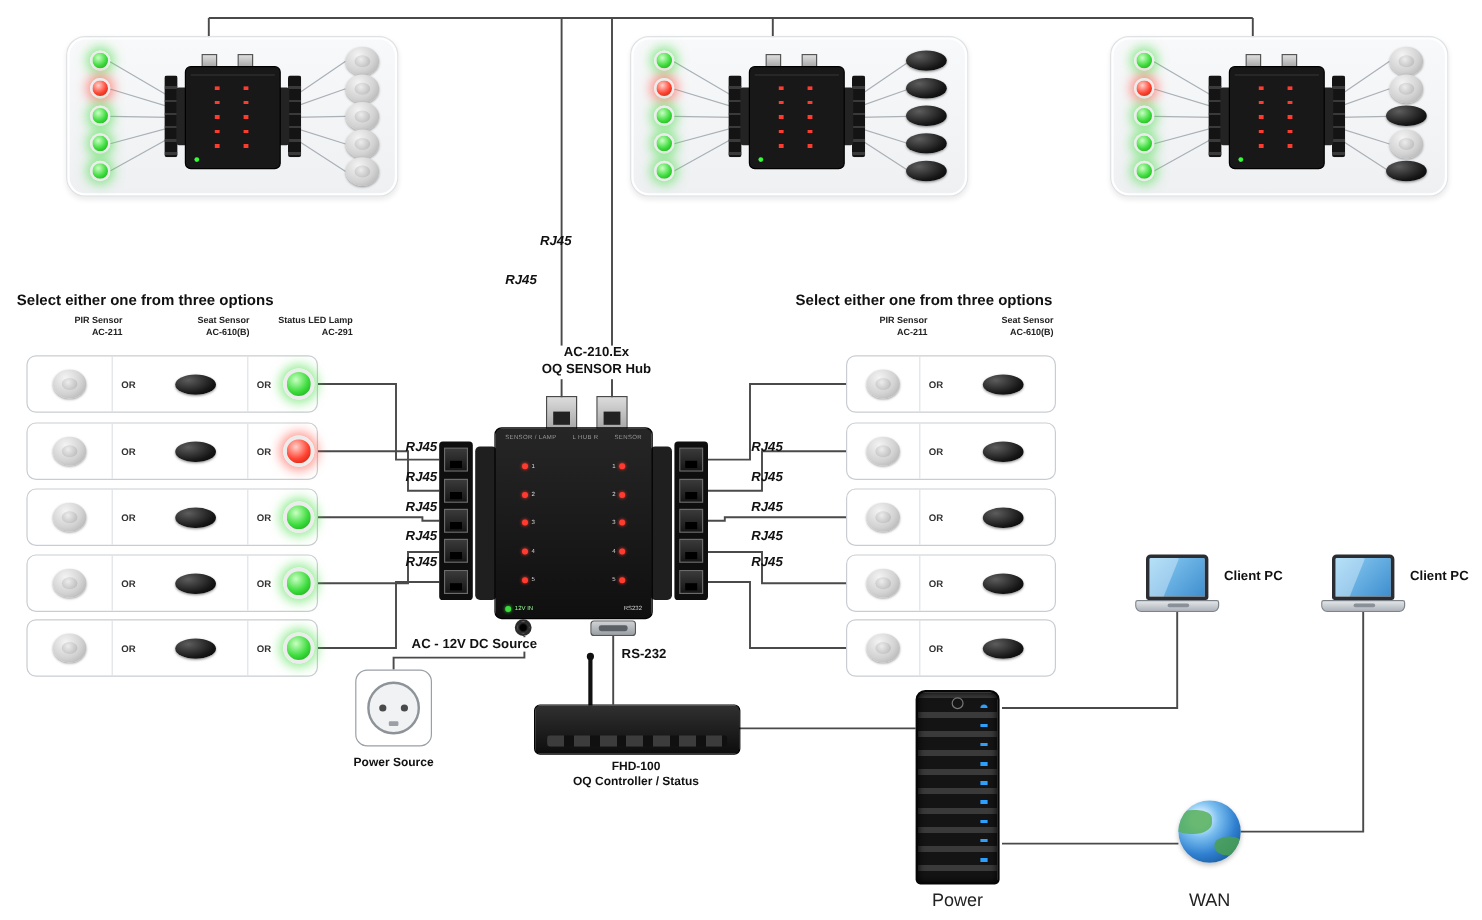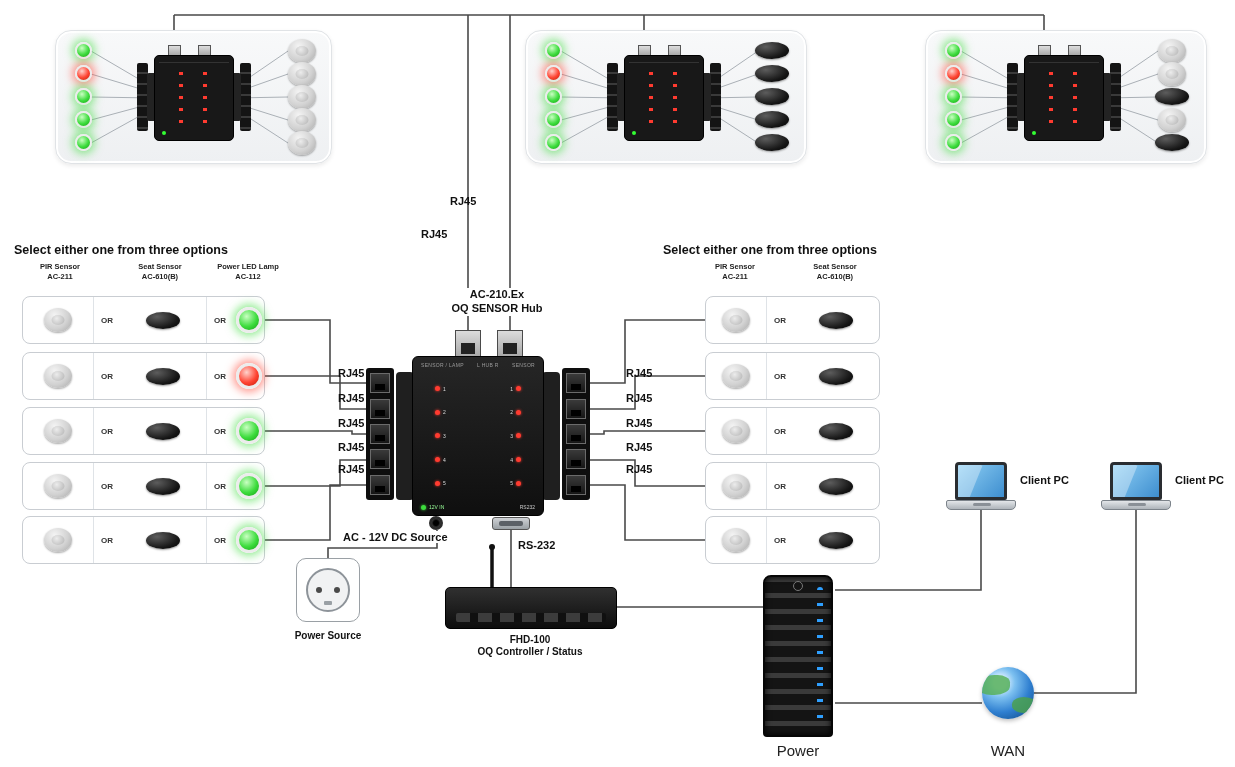--- a/index.html
+++ b/index.html
@@ -2,23 +2,23 @@
 <html><head>
 <meta charset="utf-8">
 <style>
   html,body{margin:0;padding:0;background:#fff;}
   .canvas{position:relative;width:1235px;height:767px;background:#fff;overflow:hidden;
           font-family:"Liberation Sans",sans-serif;color:#111;}
   svg.wires{position:absolute;left:0;top:0;}
 
   
   .lbl{position:absolute;font-weight:bold;color:#111;white-space:nowrap;}
-  .lbl.rj45{font-size:11px;}
+  .lbl.rj45{font-size:11px;font-style:italic;}
   .heading{position:absolute;font-size:12.5px;font-weight:bold;color:#111;}
-  .hdr{position:absolute;font-size:7.5px;font-weight:bold;text-align:center;line-height:1.3;color:#222;}
+  .hdr{position:absolute;font-size:7.5px;font-weight:bold;text-align:right;line-height:1.3;color:#222;}
   .big-label{position:absolute;font-size:15px;color:#222;text-align:center;}
   .center{text-align:center;}
 
   
   .led{display:inline-block;border-radius:50%;border:2px solid #ececec;box-sizing:border-box;}
   .led.sm{width:17px;height:17px;}
   .led.lg{width:26px;height:26px;border-width:3px;}
   .led[data-color="green"]{background:radial-gradient(circle at 38% 32%,#c9ffc2,#3ddc3d 55%,#15a015);
        box-shadow:0 0 9px 3px rgba(61,220,61,.55);}
   .led[data-color="red"]{background:radial-gradient(circle at 38% 32%,#ffd2cc,#ff4433 55%,#c21807);
@@ -342,22 +342,22 @@
   <div class="heading" style="left:14px;top:243px;">Select either one from three options</div>
   <div class="hdr" style="left:18px;top:262px;width:84px;">
     <span style="display:block;">PIR Sensor</span>
     <span style="display:block;">AC-211</span>
   </div>
   <div class="hdr" style="left:112px;top:262px;width:96px;">
     <span style="display:block;">Seat Sensor</span>
     <span style="display:block;">AC-610(B)</span>
   </div>
   <div class="hdr" style="left:202px;top:262px;width:92px;">
-    <span style="display:block;">Power LED Lamp</span>
-    <span style="display:block;">AC-112</span>
+    <span style="display:block;">Status LED Lamp</span>
+    <span style="display:block;">AC-291</span>
   </div>
 
   <div class="opt-row" style="left:22px;top:296px;width:243px;">
     <div class="oc" style="flex:0 0 70px;">
         <span class="device" data-kind="pir"></span>
       </div>
     <div class="oc or" style="flex:0 0 26px;">
         <span>OR</span>
       </div>
     <div class="oc" style="flex:0 0 86px;">

